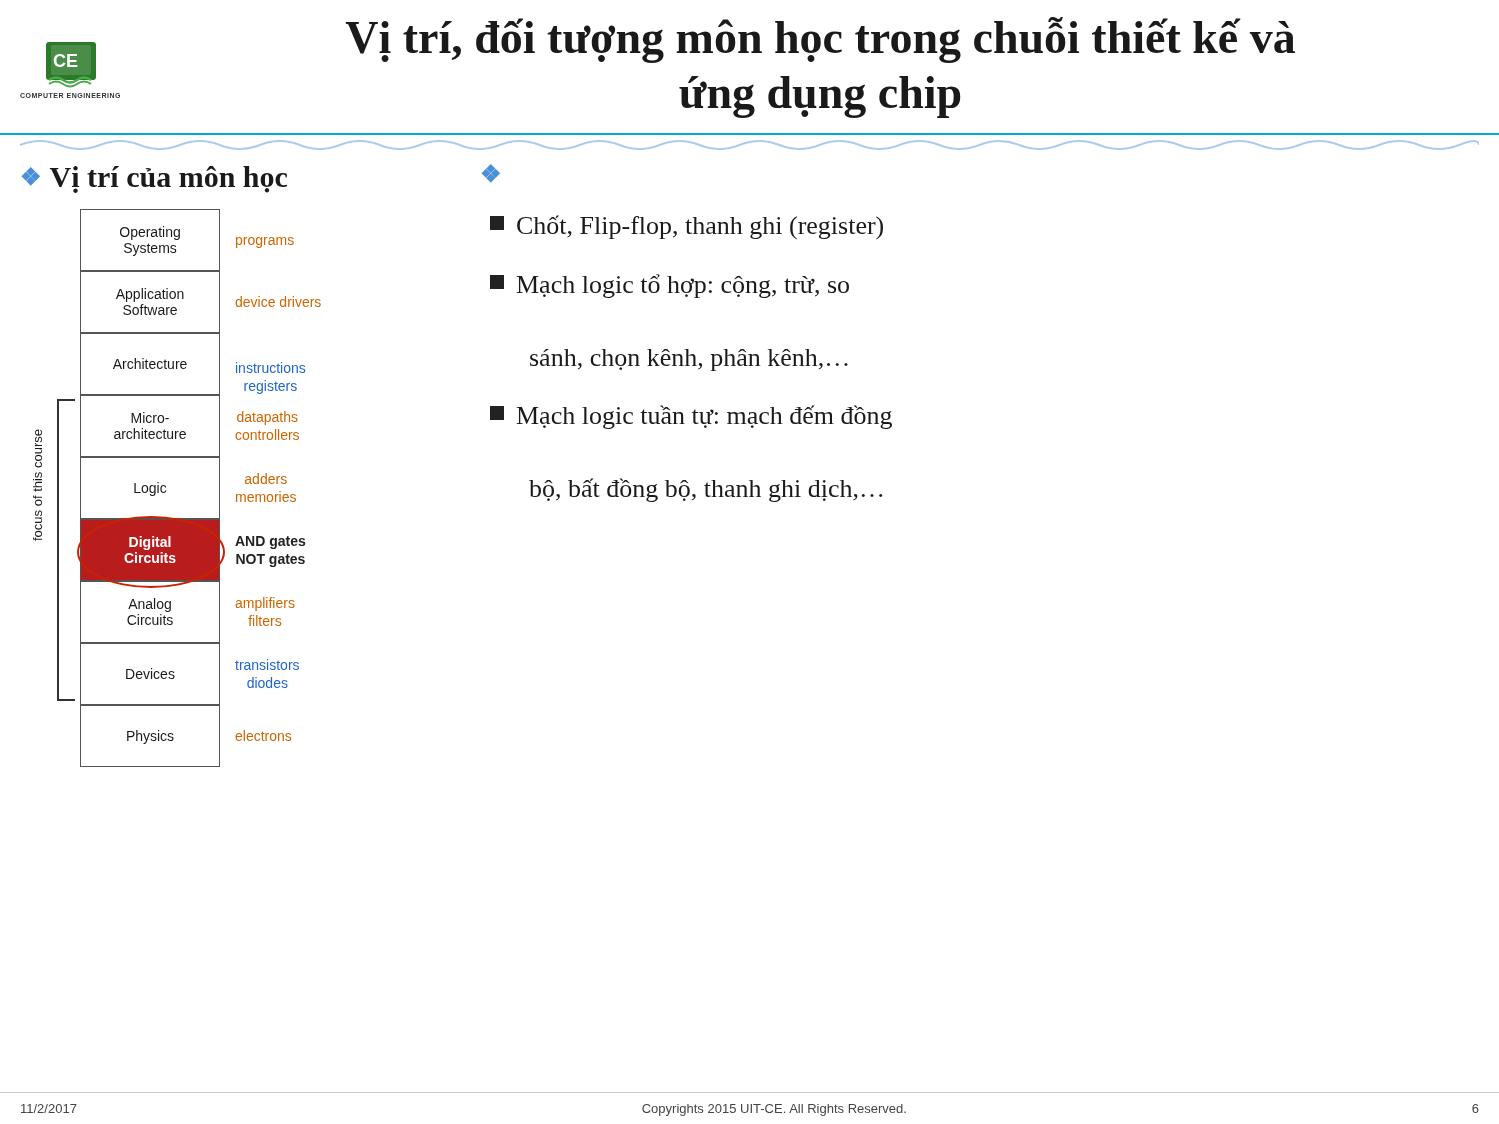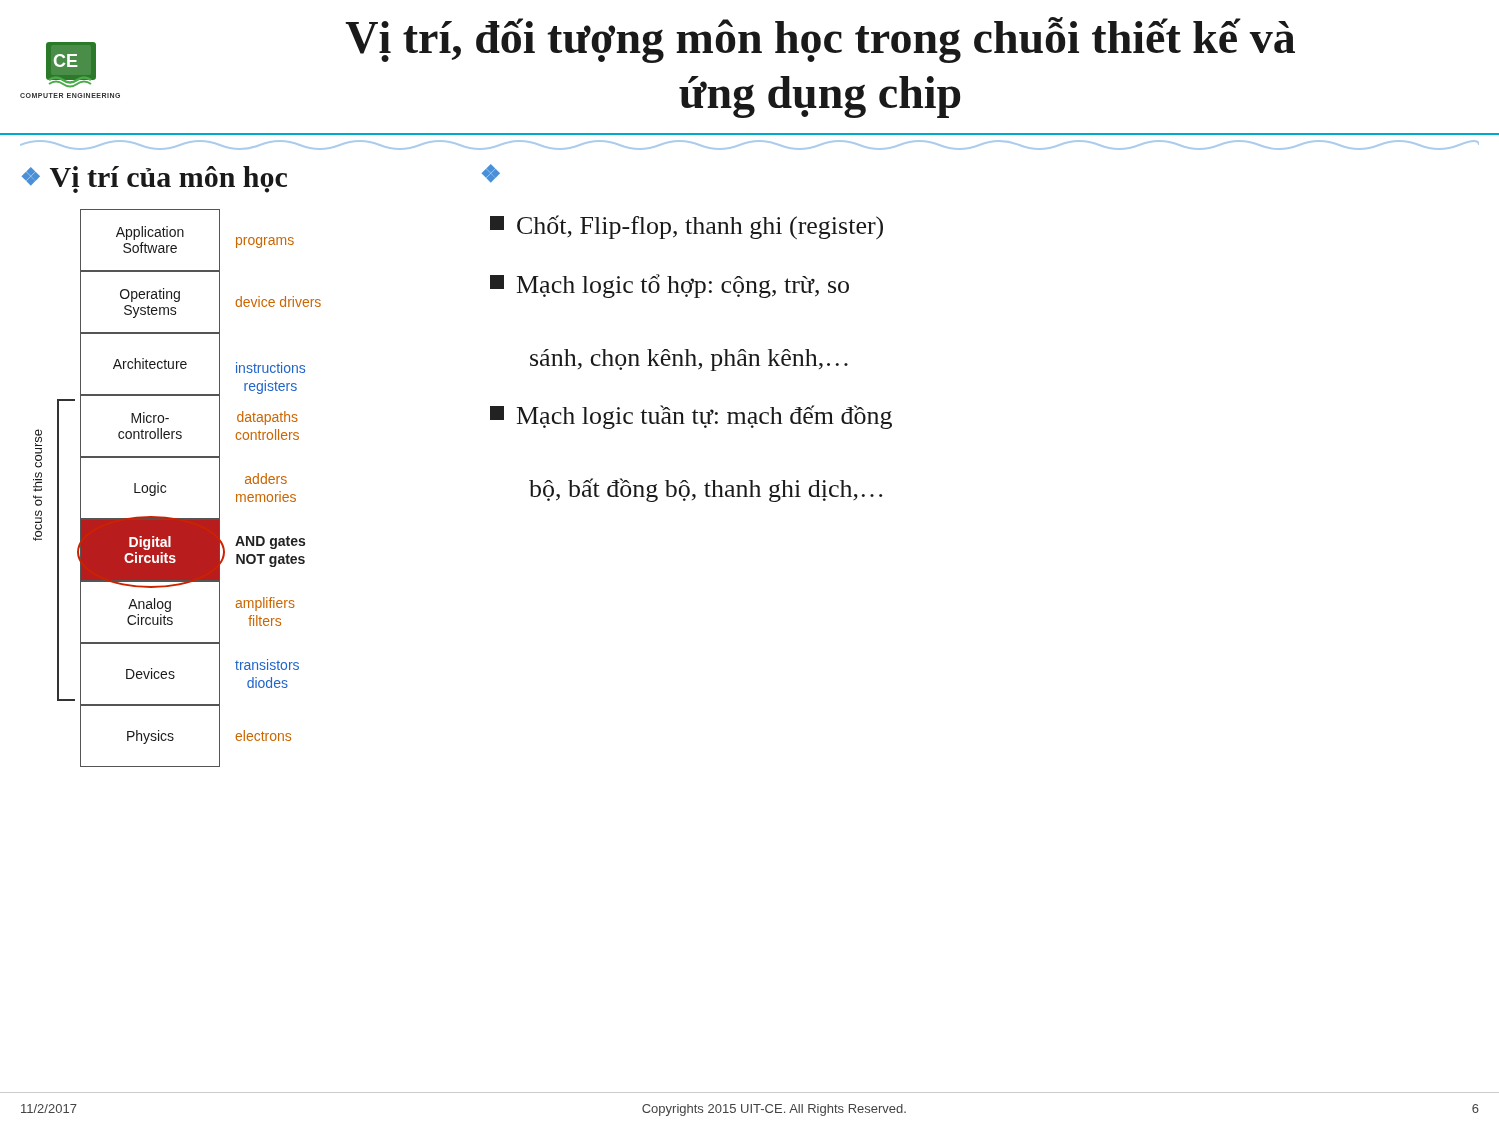--- a/index.html
+++ b/index.html
@@ -262,30 +262,30 @@
       <div class="focus-label-container">
         <span class="focus-label">focus of this course</span>
       </div>
 
       <svg class="bracket-svg" viewBox="0 0 30 310" height="310" width="30" style="margin-top:186px;">
         <path d="M25,5 L8,5 L8,305 L25,305" stroke="#333" stroke-width="2" fill="none"></path>
       </svg>
 
       <div class="stack-column">
 
+        <div class="stack-box" style="white-space:pre-line;">Operating
+Systems</div>
+
         <div class="stack-box" style="white-space:pre-line;">Application
 Software</div>
 
-        <div class="stack-box" style="white-space:pre-line;">Operating
-Systems</div>
-
         <div class="stack-box">Architecture</div>
 
         <div class="stack-box" style="white-space:pre-line;">Micro-
-controllers</div>
+architecture</div>
 
         <div class="stack-box">Logic</div>
 
         <div class="stack-box highlighted" style="position:relative;">
           Digital<br>Circuits
           
           <div style="position:absolute;top:-4px;left:-4px;width:148px;height:72px;border:2.5px solid #cc2200;border-radius:50%;pointer-events:none;"></div>
         </div>
 
         <div class="stack-box" style="white-space:pre-line;">Analog

